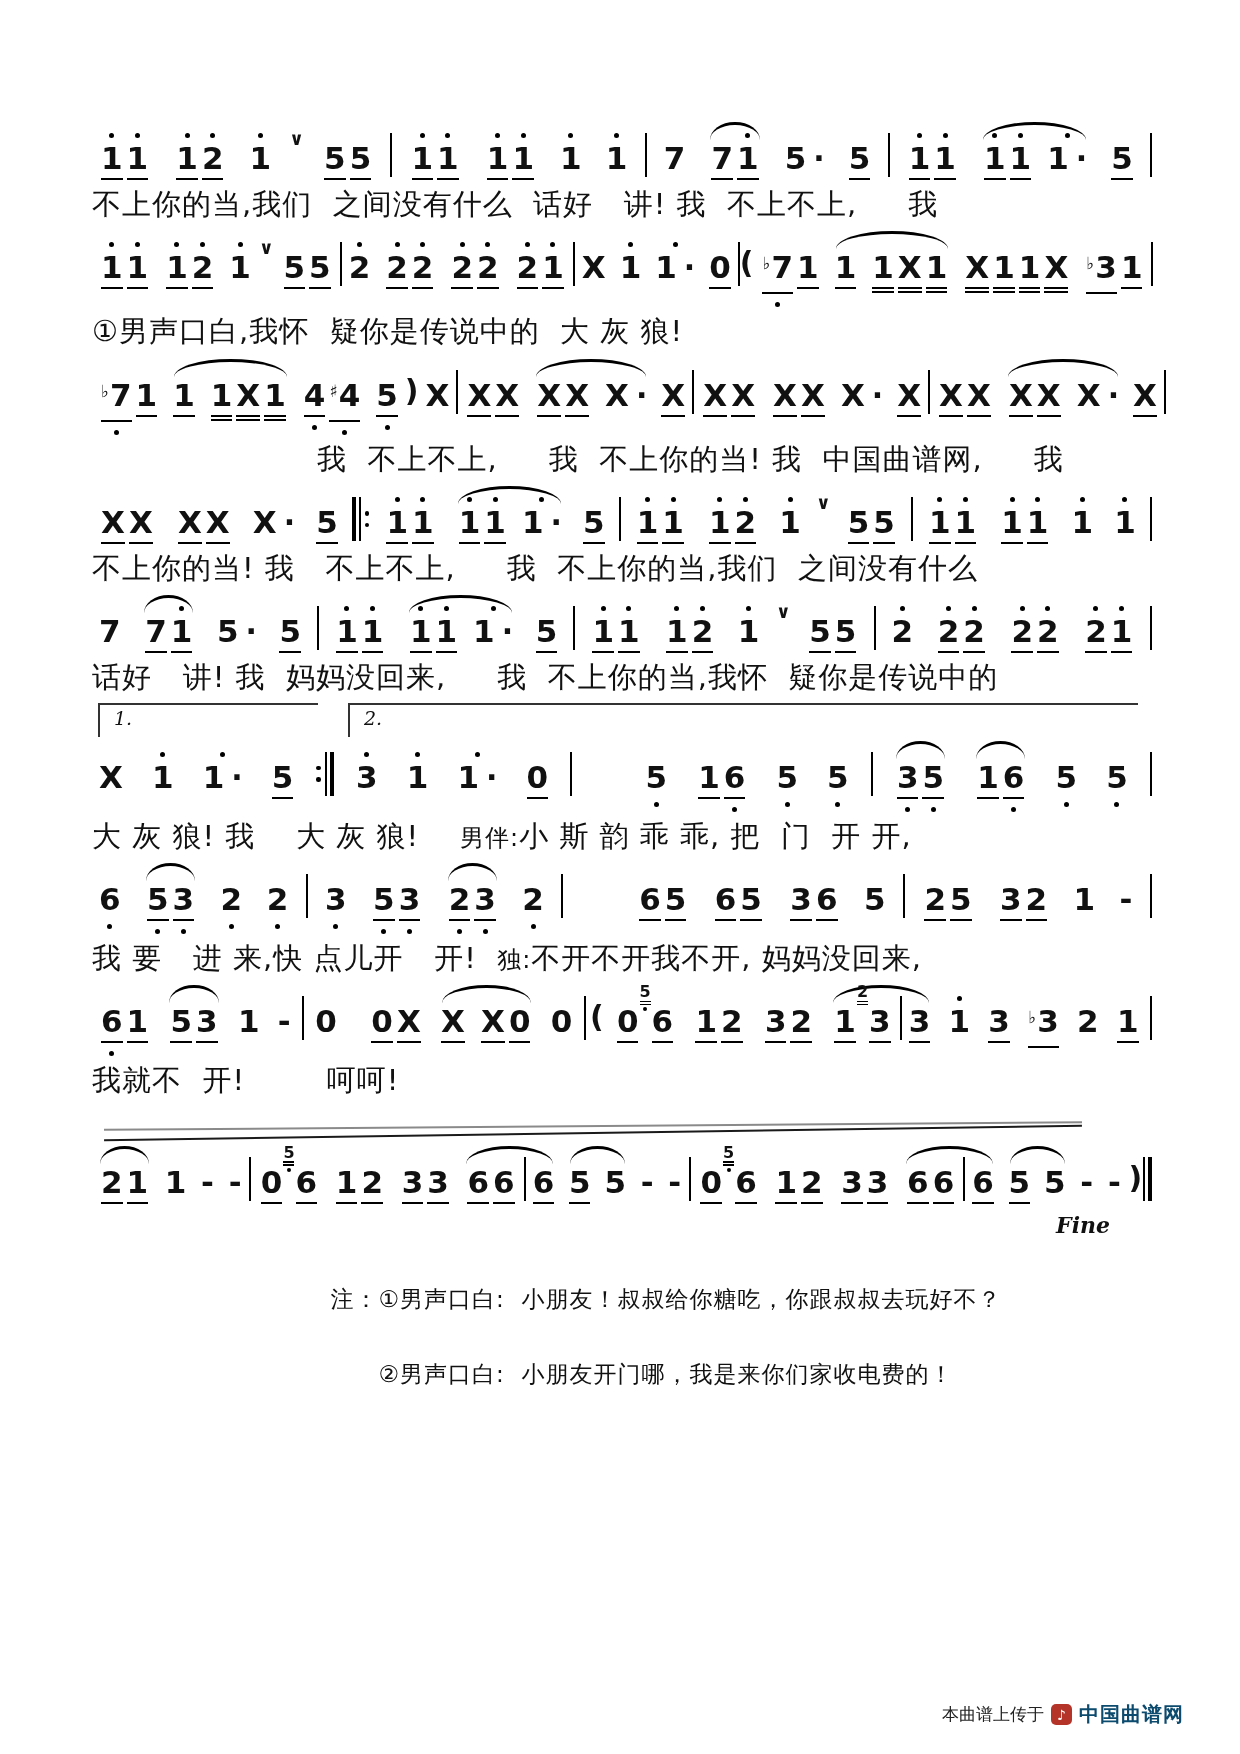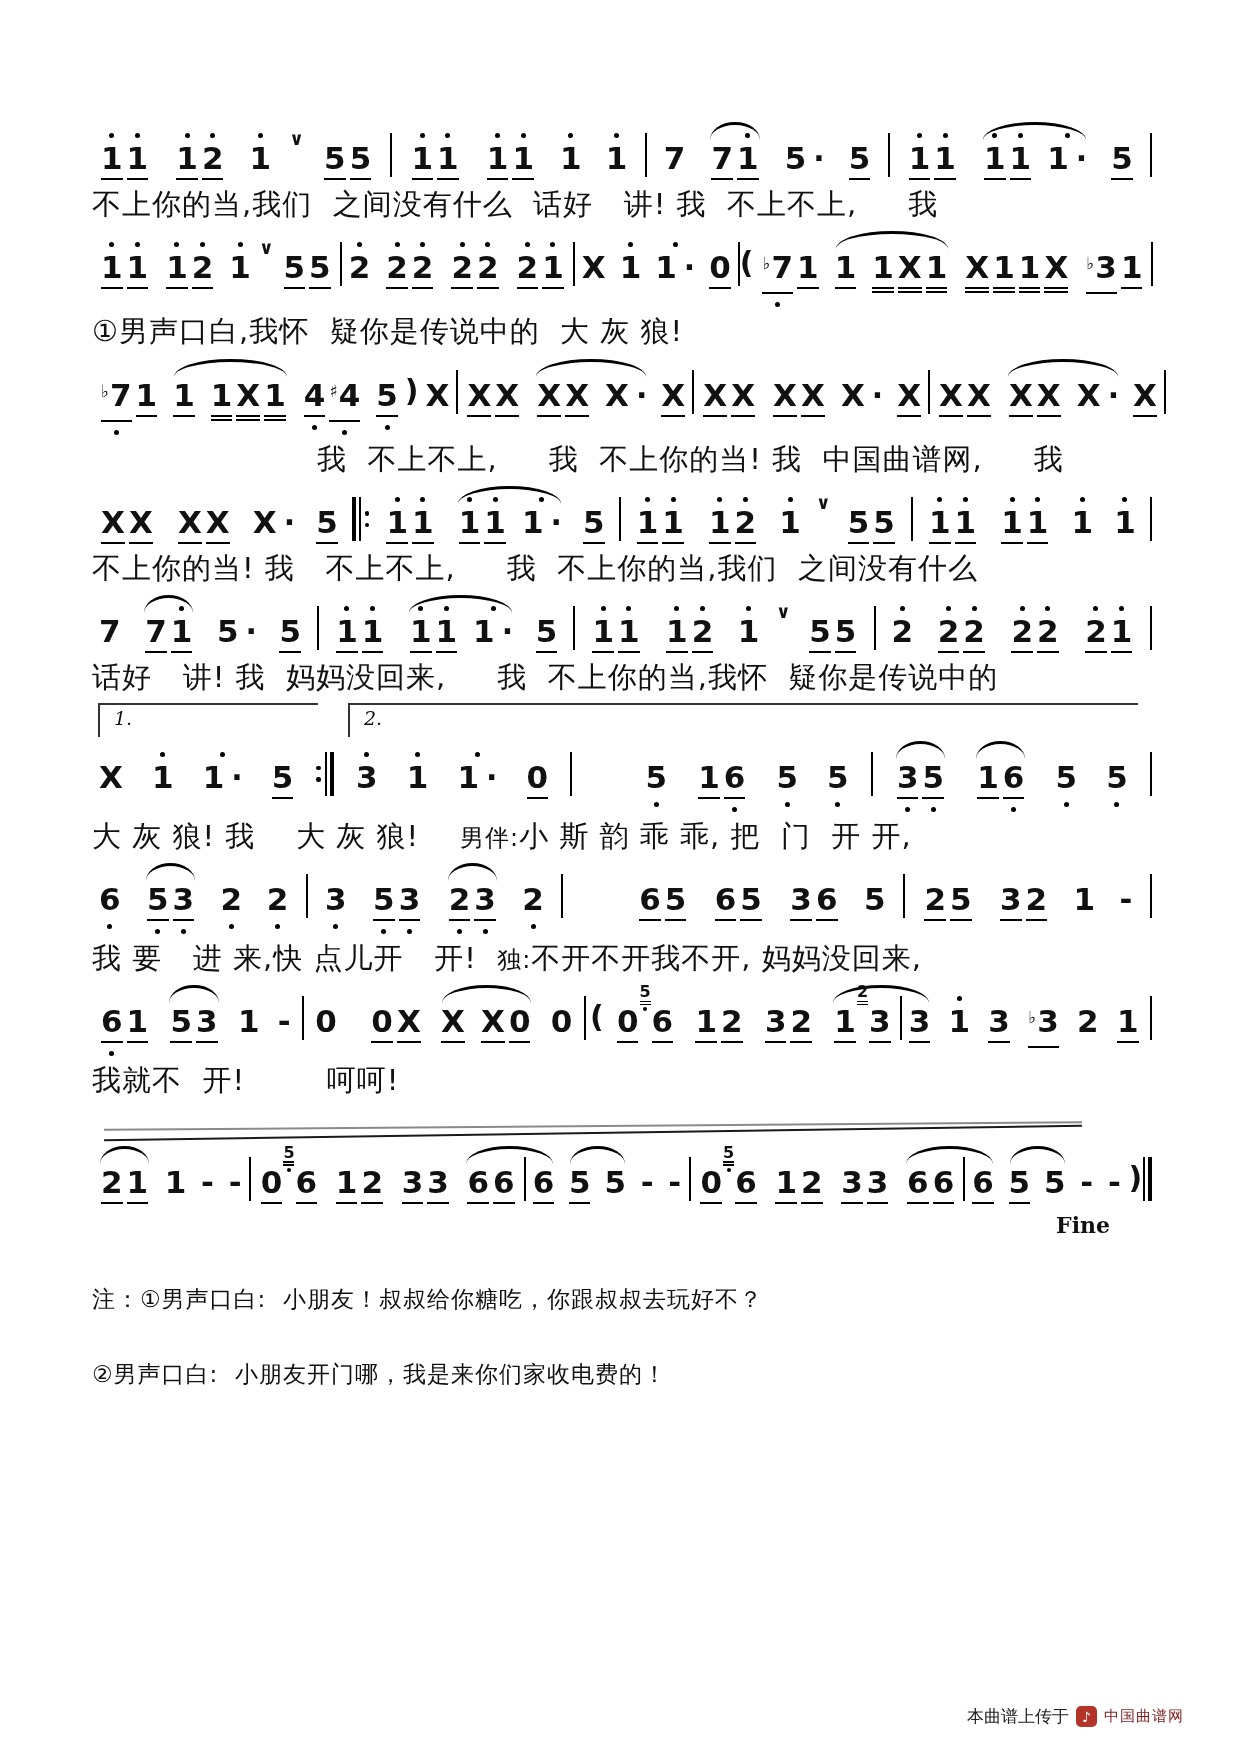--- a/index.html
+++ b/index.html
@@ -42,29 +42,29 @@
   .lyr .small{font-size:24px;}
   .volta{position:absolute;top:-44px;height:32px;border-top:2px solid #333;border-left:2px solid #333;}
   .v1{left:6px;width:218px;}
   .v2{left:256px;right:14px;}
   .vlabel{font-family:"DejaVu Serif",serif;font-style:italic;font-size:19px;padding-left:14px;
           display:inline-block;transform:translateY(2px);}
   .gliss{position:relative;height:34px;margin-bottom:4px;}
   .g1,.g2{position:absolute;left:12px;right:70px;height:2px;background:#8a8a8a;}
   .g1{top:11px;transform:rotate(-0.45deg);}
   .g2{top:18px;transform:rotate(-0.85deg);background:#1a1a1a;}
-  .fine{text-align:right;padding-right:130px;font-family:"DejaVu Serif",serif;
+  .fine{text-align:right;padding-right:130px;font-family:"DejaVu Serif",serif;font-style:italic;
         font-weight:bold;font-size:22px;margin-top:-8px;}
-  .footnotes{padding:46px 0 0 92px;font-size:23px;color:#111;}
+  .footnotes{padding:46px 0 0 92px;font-size:23px;color:#111;text-align:center;}
   .fn{margin-bottom:44px;white-space:pre;letter-spacing:1px;}
   .watermark{position:absolute;right:56px;bottom:26px;display:flex;align-items:center;gap:7px;font-size:17px;color:#222;justify-content:flex-end;}
   .logo{width:21px;height:21px;border-radius:5px;background:#b5342a;color:#fff;display:inline-flex;
         align-items:center;justify-content:center;font-size:14px;}
   .logo::after{content:"♪";}
-  .site{color:#7f1d1d;font-weight:normal;font-size:15px;letter-spacing:1px;}
+  .site{color:#0c4a6e;font-weight:bold;font-size:20px;letter-spacing:1px;}
 </style>
 </head>
 <body>
 
 <div class="page">
   <div id="score" class="score">
       <div class="sys">
         <div class="sysrow">
           <span class="beam">
             <span class="note">

